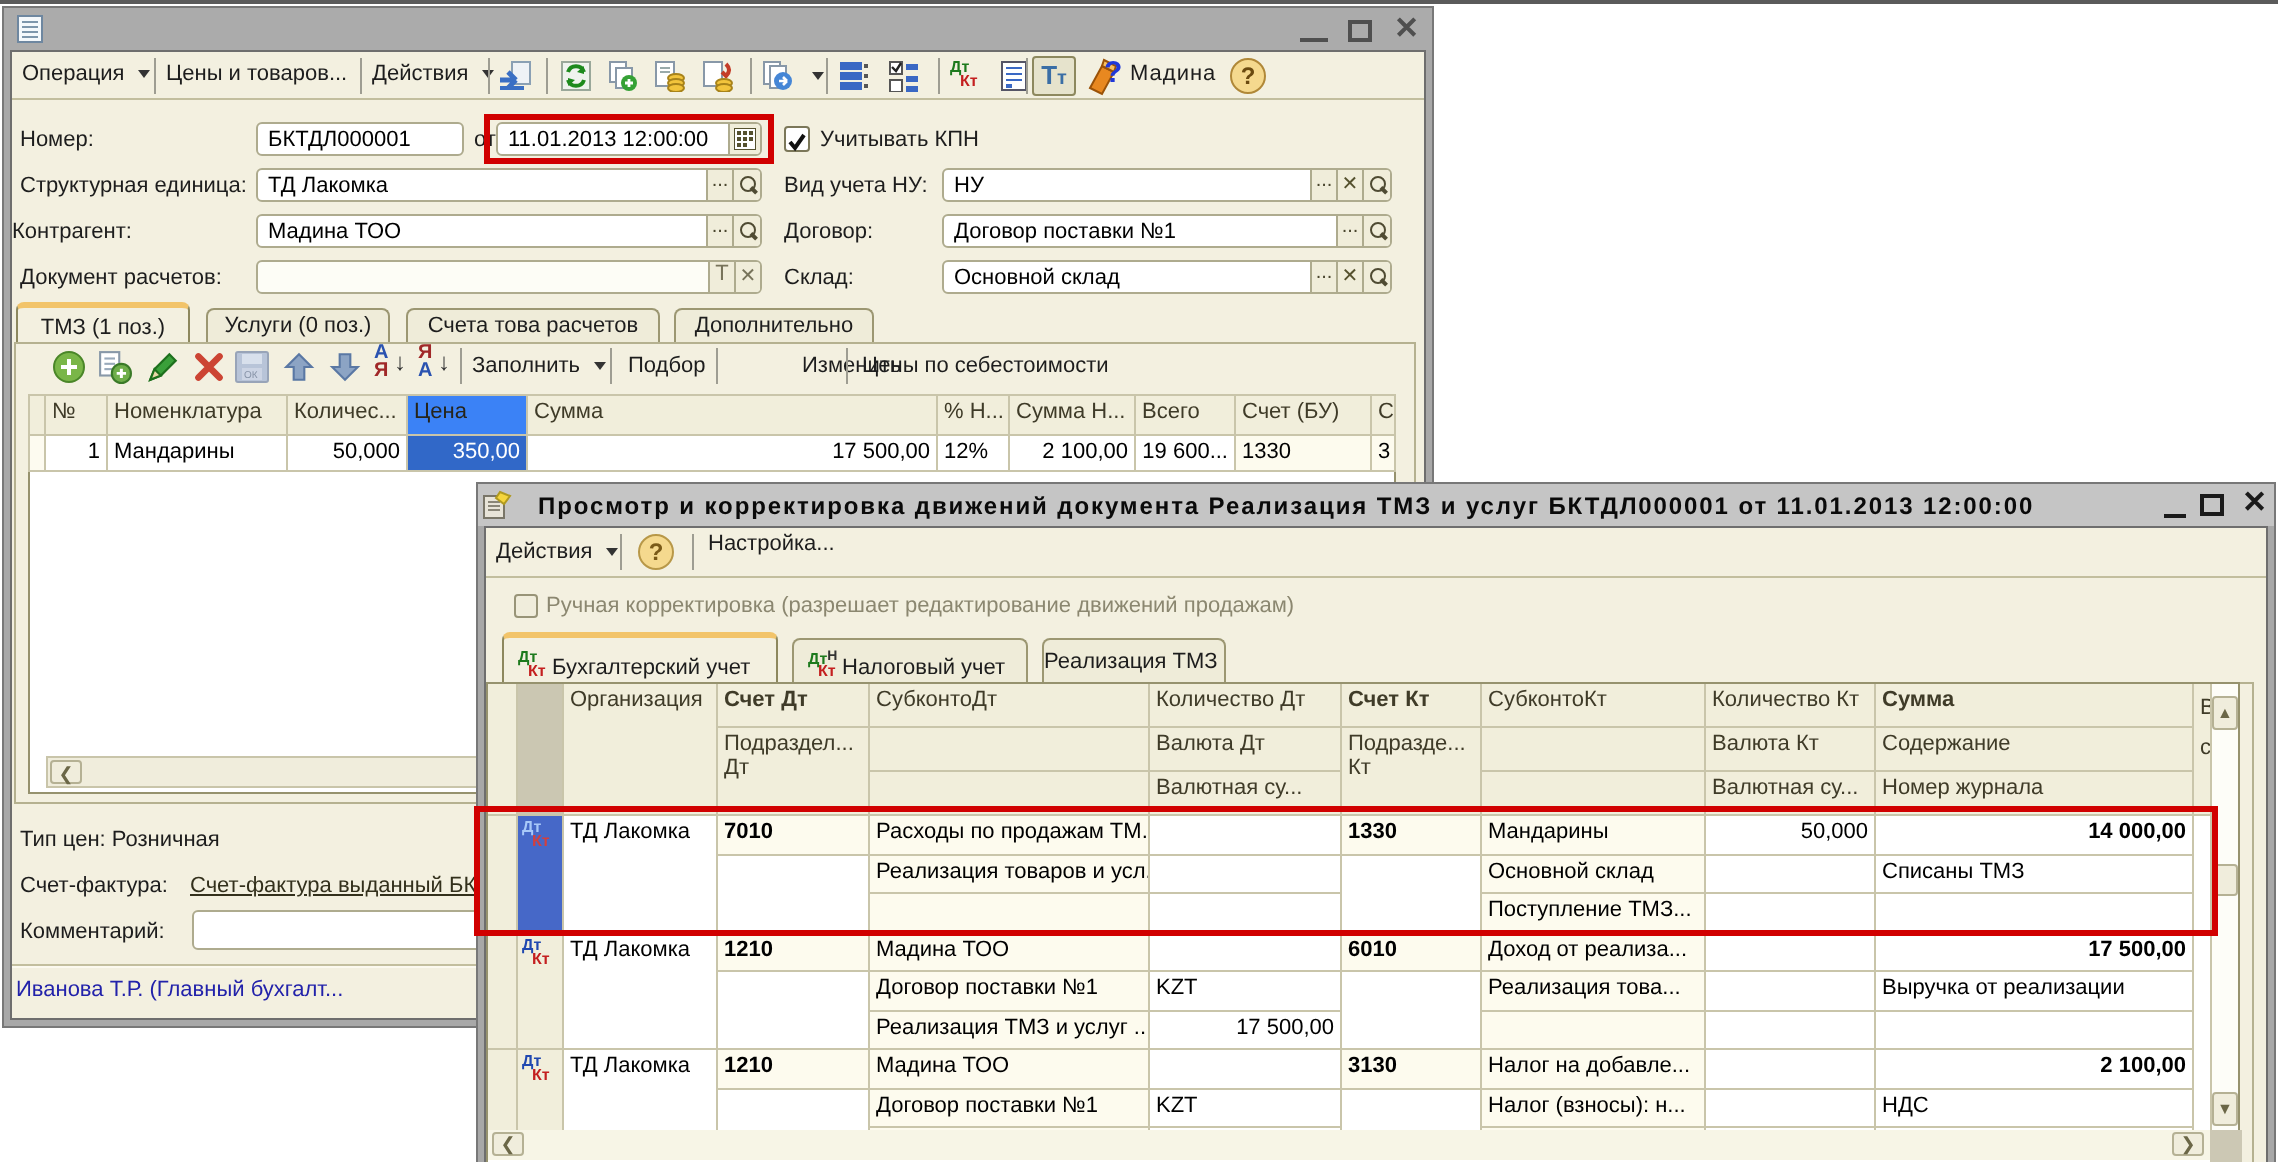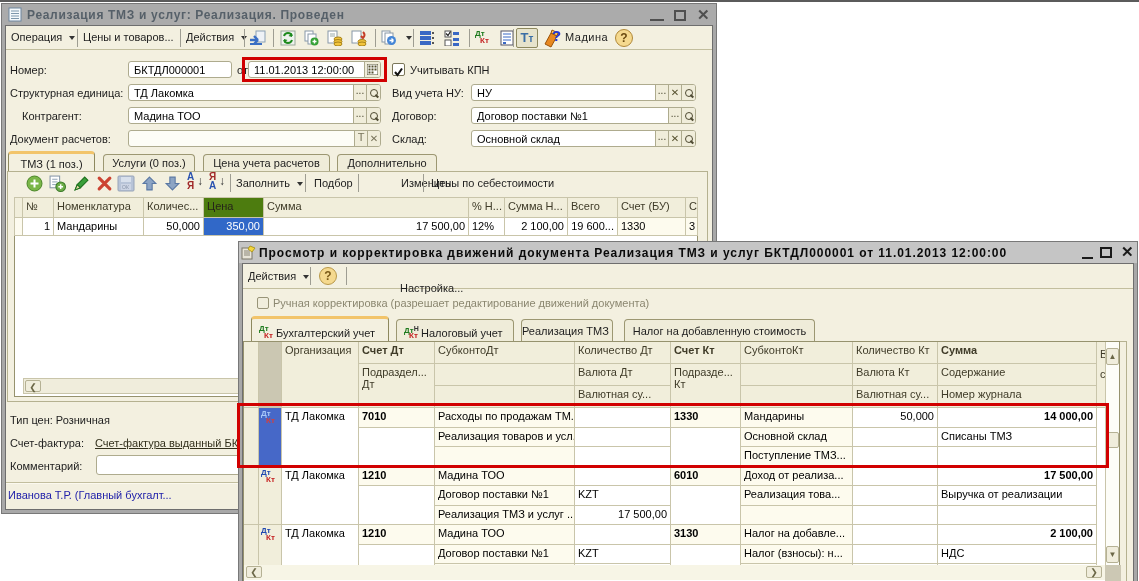--- a/index.html
+++ b/index.html
@@ -39,21 +39,20 @@
   <div class="title">
     <svg style="margin-left:6px" width="14" height="15" viewBox="0 0 14 15">
         <rect x="1" y="1" width="12" height="13" fill="#f4f8fb" stroke="#6e87a0"></rect>
         <g stroke-width="1">
           <line x1="3" y1="4" x2="11" y2="4" stroke="#7d96ab"></line>
           <line x1="3" y1="6.5" x2="11" y2="6.5" stroke="#7d96ab"></line>
           <line x1="3" y1="9" x2="11" y2="9" stroke="#7d96ab"></line>
           <line x1="3" y1="11.5" x2="11" y2="11.5" stroke="#7d96ab"></line>
         </g>
       </svg>
-    <span style="font-size:12px;font-weight:bold;color:#566069;margin-left:5px;letter-spacing:0.68px;">Реализация ТМЗ и услуг: Реализация. Проведен</span>
   </div>
   <div class="abs" style="top:6px;left:648px;width:14px;height:11px;border-bottom:2px solid #4f4f4f;"></div>
   <div class="abs" style="top:6px;left:672px;width:12px;height:11px;border:2px solid #4f4f4f;"></div>
   <div class="abs" style="top:4px;left:695px;width:13px;height:14px;color:#4f4f4f;font-size:15px;font-weight:bold;line-height:14px;">✕</div>
   <div class="content">
 
     <div class="abs" style="left:0;top:0;width:706px;height:24px;border-bottom:1px solid #c2be9e;" id="tb1">
       <span class="lbl" style="left:5px;top:5px;">Операция <span class="arr"></span></span>
       <div class="abs sep" style="left:71px;top:3px;height:18px;"></div>
       <span class="lbl" style="left:77px;top:5px;">Цены и товаров...</span>
@@ -172,21 +171,21 @@
         <div class="fbtn" style="right:0;width:14px;padding-top:3px;"><span class="mag"></span></div>
       </div>
       <span class="lbl" style="left:386px;top:61px;">Вид учета НУ:</span>
       <div class="inp" style="left:465px;top:58px;width:225px;height:17px;">
           <span class="tx">НУ</span>
         <div class="fbtn" style="right:27px;width:13px;line-height:11px;">...</div>
         <div class="fbtn" style="right:14px;width:13px;line-height:15px;color:#55512e;">✕</div>
         <div class="fbtn" style="right:0;width:14px;padding-top:3px;"><span class="mag"></span></div>
       </div>
 
-      <span class="lbl" style="left:16px;top:84px;">Контрагент:</span>
+      <span class="lbl" style="left:0;top:84px;">Контрагент:</span>
       <div class="inp" style="left:122px;top:81px;width:253px;height:17px;">
           <span class="tx">Мадина ТОО</span>
         <div class="fbtn" style="right:14px;width:13px;line-height:11px;">...</div>
         <div class="fbtn" style="right:0;width:14px;padding-top:3px;"><span class="mag"></span></div>
       </div>
       <span class="lbl" style="left:386px;top:84px;">Договор:</span>
       <div class="inp" style="left:465px;top:81px;width:225px;height:17px;">
           <span class="tx">Договор поставки №1</span>
         <div class="fbtn" style="right:14px;width:13px;line-height:11px;">...</div>
         <div class="fbtn" style="right:0;width:14px;padding-top:3px;"><span class="mag"></span></div>
@@ -202,21 +201,21 @@
           <span class="tx">Основной склад</span>
         <div class="fbtn" style="right:27px;width:13px;line-height:11px;">...</div>
         <div class="fbtn" style="right:14px;width:13px;line-height:15px;color:#55512e;">✕</div>
         <div class="fbtn" style="right:0;width:14px;padding-top:3px;"><span class="mag"></span></div>
       </div>
     </div>
 
     <div class="tabs" style="left:2px;top:127px;height:19px;" id="tabs1">
       <div class="tab act" style="width:87px;margin-right:8px;text-align:center;padding-left:0;padding-right:0;border-top:3px solid #f2c46a;">ТМЗ (1 поз.)</div>
       <div class="tab" style="width:92px;margin-right:8px;text-align:center;padding-left:0;padding-right:0;">Услуги (0 поз.)</div>
-      <div class="tab" style="width:127px;margin-right:7px;text-align:center;padding-left:0;padding-right:0;">Цена учета расчетов</div>
+      <div class="tab" style="width:127px;margin-right:7px;text-align:center;padding-left:0;padding-right:0;">Счета това расчетов</div>
       <div class="tab" style="width:100px;text-align:center;padding-left:0;padding-right:0;">Дополнительно</div>
     </div>
     <div class="abs" style="left:1px;top:145px;width:701px;height:231px;border:1px solid #b5b190;"></div>
     <div id="tbar1">
       <svg class="abs" style="left:20px;top:149px;" width="17" height="17" viewBox="0 0 17 17">
           <circle cx="8.5" cy="8.5" r="7.5" fill="#7ab648" stroke="#4a8628"></circle>
           <path d="M8.5 4.5 V12.5 M4.5 8.5 H12.5" stroke="#fff" stroke-width="2"></path>
         </svg>
       <svg class="abs" style="left:43px;top:149px;" width="17" height="17" viewBox="0 0 16 16">
           <rect x="1" y="1" width="9" height="11" fill="#fff" stroke="#8898a8"></rect>
@@ -278,21 +277,21 @@
             <col style="width:50px">
             <col style="width:68px">
             <col style="width:12px">
           </colgroup>
         <tbody>
             <tr style="height:20px;">
           <td class="hd" style="padding:0;"></td>
           <td class="hd">№</td>
           <td class="hd">Номенклатура</td>
           <td class="hd">Количес...</td>
-          <td class="hd" style="background:#4d7c0f;color:#26241a;">Цена</td>
+          <td class="hd" style="background:#3b82f6;color:#26241a;">Цена</td>
           <td class="hd">Сумма</td>
           <td class="hd">% Н...</td>
           <td class="hd">Сумма Н...</td>
           <td class="hd">Всего</td>
           <td class="hd">Счет (БУ)</td>
           <td class="hd">С</td>
         </tr>
         <tr style="height:18px;background:#fff;">
           <td style="background:#fdfbf0;padding:0;"></td>
           <td class="r">1</td>
@@ -326,42 +325,41 @@
 
 <div class="win" id="w2" style="left:239px;top:242px;width:898px;height:345px;">
   <div class="title" style="background:#c5c5c5;">
     <svg style="margin-left:2px" width="15" height="15" viewBox="0 0 15 15">
         <rect x="1" y="3" width="10" height="11" fill="#e8e4d8" stroke="#7a7668"></rect>
         <line x1="3" y1="6" x2="9" y2="6" stroke="#8a8678"></line>
         <line x1="3" y1="8" x2="9" y2="8" stroke="#8a8678"></line>
         <line x1="3" y1="10" x2="9" y2="10" stroke="#8a8678"></line>
         <path d="M9 1 L14 3 L11 7 L7 4 Z" fill="#f5d53c" stroke="#b09a20"></path>
       </svg>
-    <span style="font-size:12px;font-weight:bold;color:#0a0a0a;margin-left:3px;letter-spacing:0.95px;white-space:nowrap;">Просмотр и корректировка движений документа Реализация ТМЗ и услуг БКТДЛ000001 от 11.01.2013 12:00:00</span>
+    <span style="font-size:12px;font-weight:bold;color:#0a0a0a;margin-left:13px;letter-spacing:0.95px;white-space:nowrap;">Просмотр и корректировка движений документа Реализация ТМЗ и услуг БКТДЛ000001 от 11.01.2013 12:00:00</span>
   </div>
   <div class="abs" style="top:7px;left:843px;width:11px;height:10px;border-bottom:2px solid #1a1a1a;"></div>
   <div class="abs" style="top:5px;left:861px;width:12px;height:11px;border:2px solid #1a1a1a;"></div>
   <div class="abs" style="top:3px;left:882px;width:13px;height:14px;color:#1a1a1a;font-size:15px;font-weight:bold;line-height:14px;">✕</div>
   <div class="content">
     <div class="abs" style="left:0;top:0;width:899px;height:25px;border-bottom:1px solid #c2be9e;" id="tb2">
       <span class="lbl" style="left:5px;top:6px;">Действия <span class="arr"></span></span>
       <div class="abs sep" style="left:67px;top:3px;height:18px;"></div>
       <div class="abs" style="left:76px;top:3px;width:18px;height:18px;border-radius:50%;background:#f5d98e;border:1px solid #b89848;color:#7a5a18;font-weight:bold;font-size:12px;text-align:center;line-height:17px;">?</div>
       <div class="abs sep" style="left:103px;top:3px;height:18px;"></div>
-      <span class="lbl" style="left:111px;top:18px;margin-left:46px;">Настройка...</span>
+      <span class="lbl" style="left:111px;top:2px;">Настройка...</span>
     </div>
     <div id="chk2">
       <div class="cb" style="left:14px;top:33px;width:12px;height:12px;background:#f0eddc;border-color:#989478;"></div>
-      <span class="lbl" style="left:30px;top:33px;color:#8b8770;">Ручная корректировка (разрешает редактирование движений документа)</span>
+      <span class="lbl" style="left:30px;top:33px;color:#8b8770;">Ручная корректировка (разрешает редактирование движений продажам)</span>
     </div>
     <div class="tabs" id="tabs2" style="left:8px;top:52px;height:26px;">
       <div class="tab act" style="width:138px;margin-right:7px;padding-left:7px;padding-right:0;height:26px;padding-top:6px;border-top:3px solid #f2c46a;"><span class="dtkt" style="vertical-align:-3px;"><span class="d" style="color:#1d7a1d;">Дт</span><span class="k" style="color:#c42020;">Кт</span></span>Бухгалтерский учет</div>
       <div class="tab" style="width:118px;margin-right:7px;padding-left:7px;padding-right:0;height:23px;padding-top:5px;"><span class="dtkt" style="vertical-align:-3px;"><span class="d" style="color:#1d7a1d;">Дт<span style="color:#333;font-size:7px;vertical-align:2px;">Н</span></span><span class="k" style="color:#c42020;">Кт</span></span>Налоговый учет</div>
       <div class="tab" style="width:92px;margin-right:11px;padding-left:0;padding-right:18px;height:23px;padding-top:5px;">Реализация ТМЗ</div>
-      <div class="tab" style="width:191px;text-align:center;padding-left:0;padding-right:0;height:23px;padding-top:5px;">Налог на добавленную стоимость</div>
     </div>
     <div class="abs" style="left:0px;top:77px;width:884px;height:300px;border:1px solid #b5b190;"></div>
     <div class="abs" style="left:0px;top:77px;width:877px;height:245px;border:1px solid #96926e;background:#fff;" id="tbl2">
       <div class="abs" style="left:0;top:0;width:862px;height:223px;overflow:hidden;">
       <table style="position:absolute;left:-1px;top:-1px;table-layout:fixed;width:863px;">
         <colgroup>
               <col style="width:15px">
               <col style="width:23px">
               <col style="width:77px">
               <col style="width:76px">

